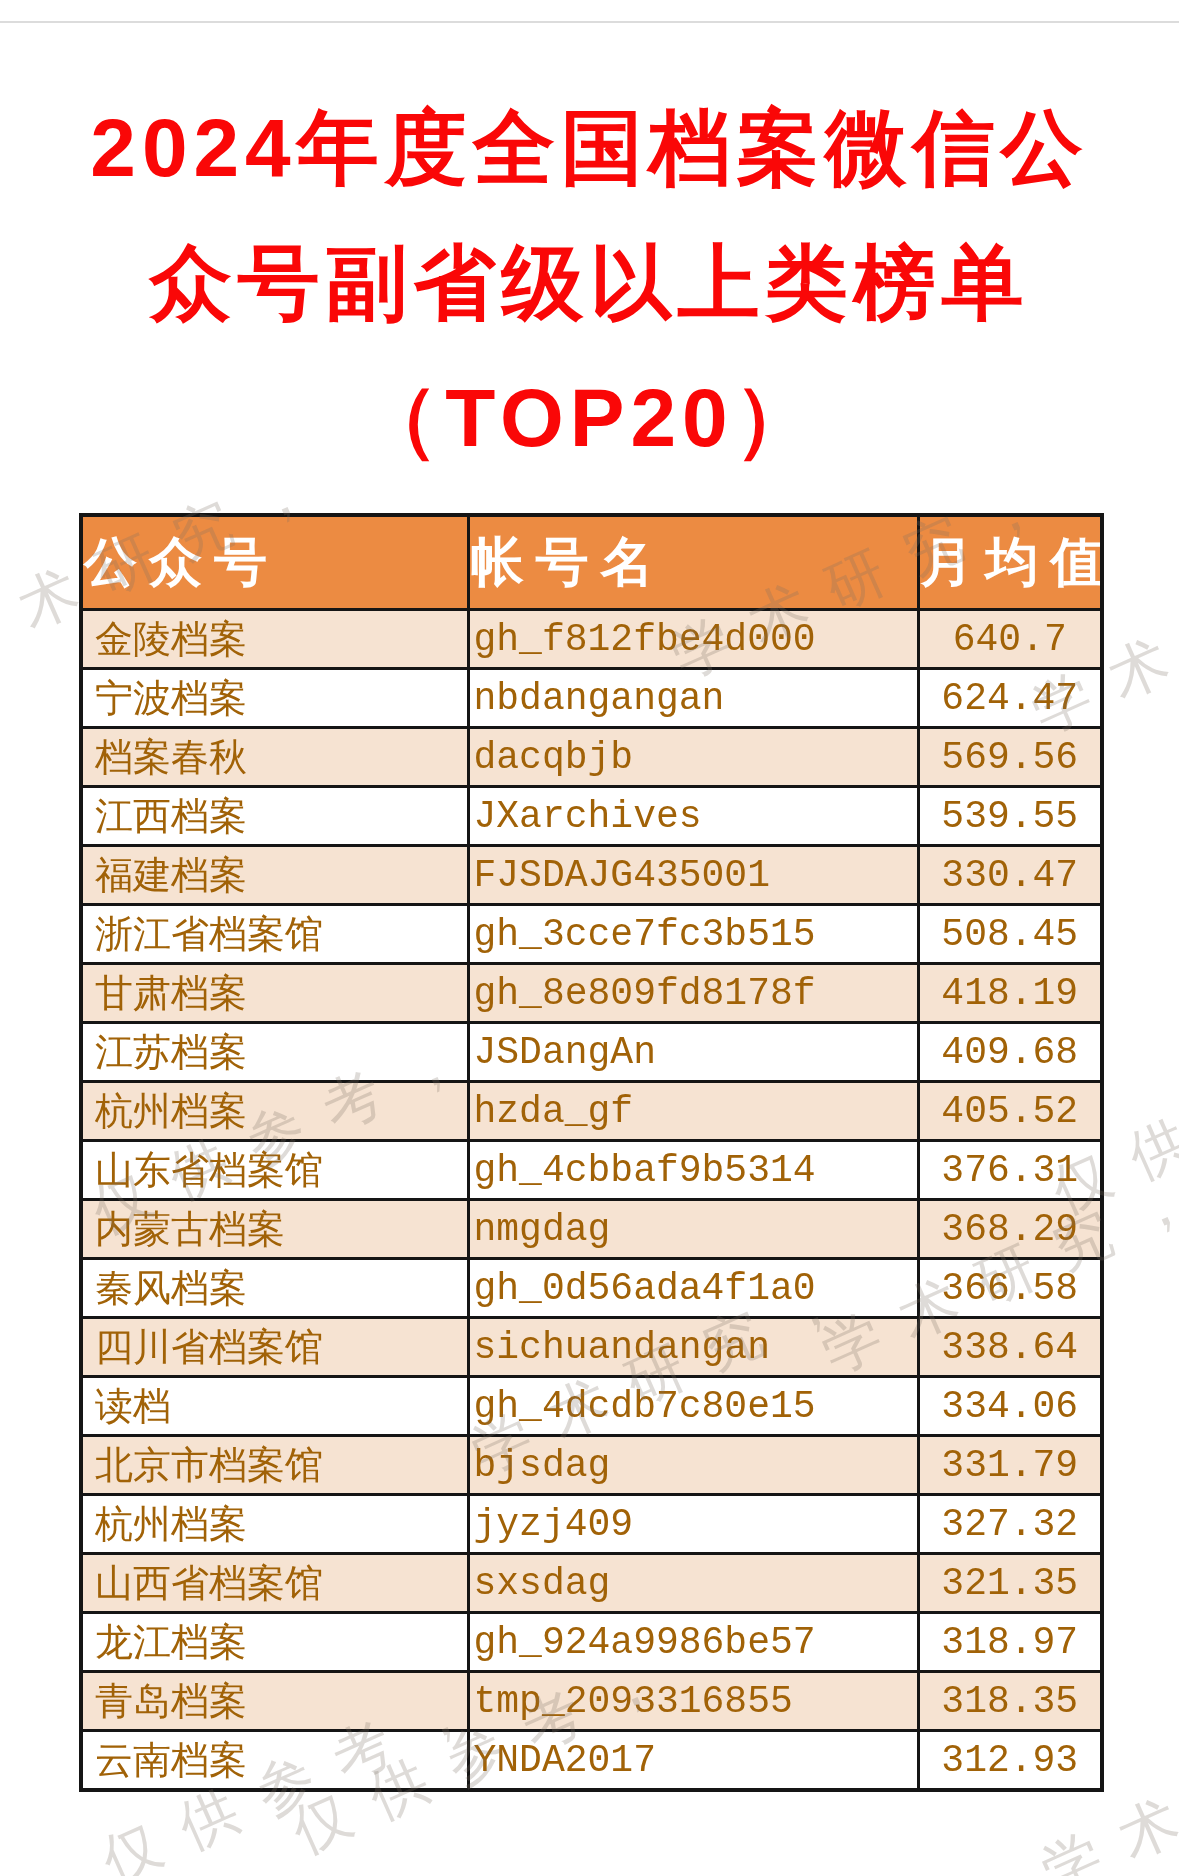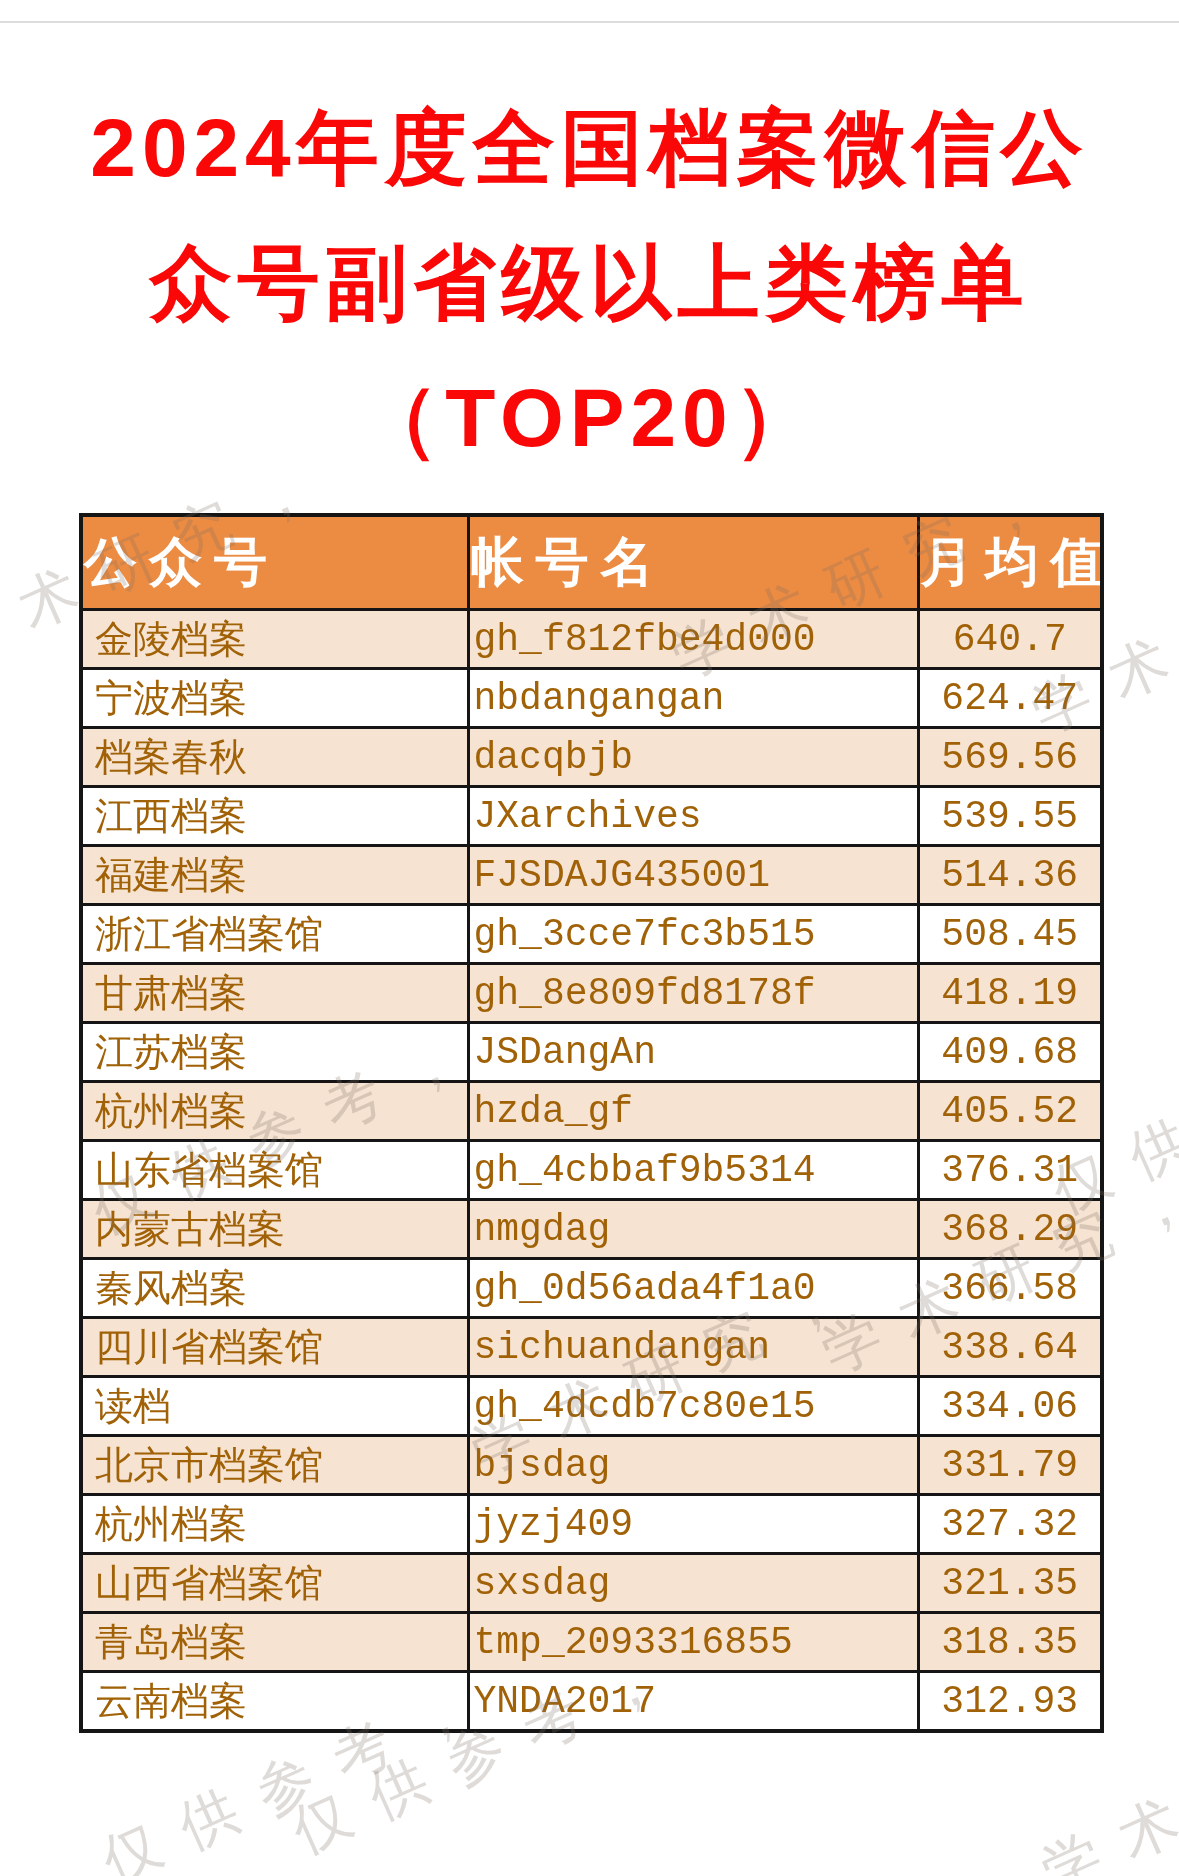--- a/index.html
+++ b/index.html
@@ -119,21 +119,21 @@
           <td class="c-val">569.56</td>
         </tr>
         <tr>
           <td class="c-name">江西档案</td>
           <td class="c-id">JXarchives</td>
           <td class="c-val">539.55</td>
         </tr>
         <tr class="alt">
           <td class="c-name">福建档案</td>
           <td class="c-id">FJSDAJG435001</td>
-          <td class="c-val">514.36</td>
+          <td class="c-val">330.47</td>
         </tr>
         <tr>
           <td class="c-name">浙江省档案馆</td>
           <td class="c-id">gh_3cce7fc3b515</td>
           <td class="c-val">508.45</td>
         </tr>
         <tr class="alt">
           <td class="c-name">甘肃档案</td>
           <td class="c-id">gh_8e809fd8178f</td>
           <td class="c-val">418.19</td>
@@ -180,20 +180,25 @@
         </tr>
         <tr>
           <td class="c-name">杭州档案</td>
           <td class="c-id">jyzj409</td>
           <td class="c-val">327.32</td>
         </tr>
         <tr class="alt">
           <td class="c-name">山西省档案馆</td>
           <td class="c-id">sxsdag</td>
           <td class="c-val">321.35</td>
+        </tr>
+        <tr>
+          <td class="c-name">龙江档案</td>
+          <td class="c-id">gh_924a9986be57</td>
+          <td class="c-val">318.97</td>
         </tr>
         <tr class="alt">
           <td class="c-name">青岛档案</td>
           <td class="c-id">tmp_2093316855</td>
           <td class="c-val">318.35</td>
         </tr>
         <tr>
           <td class="c-name">云南档案</td>
           <td class="c-id">YNDA2017</td>
           <td class="c-val">312.93</td>

